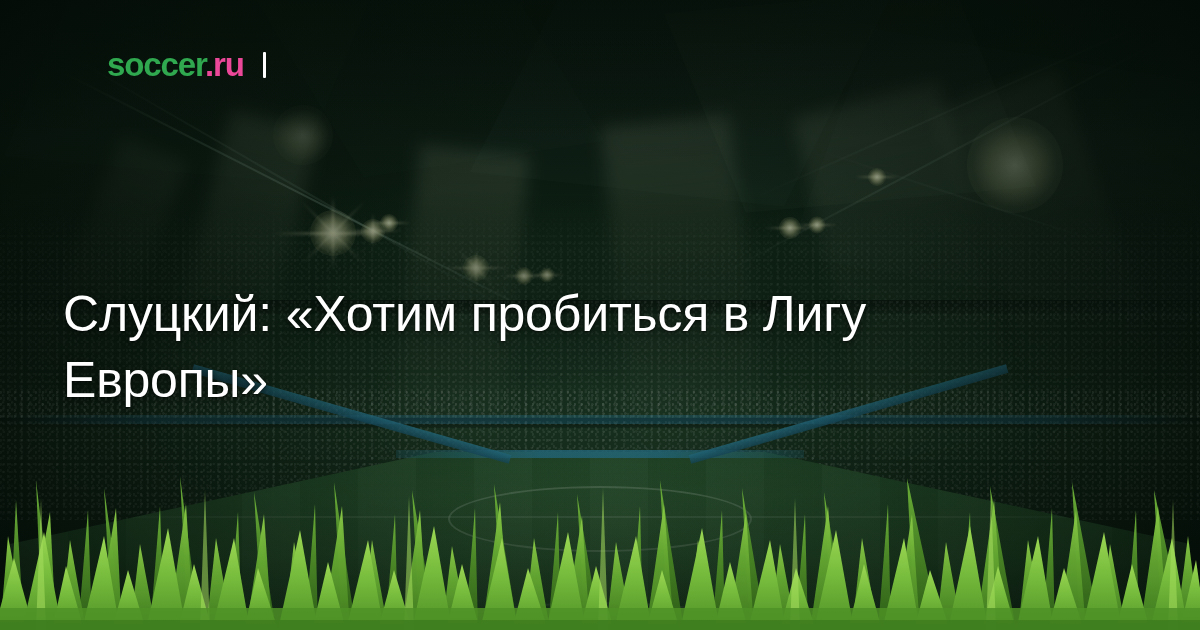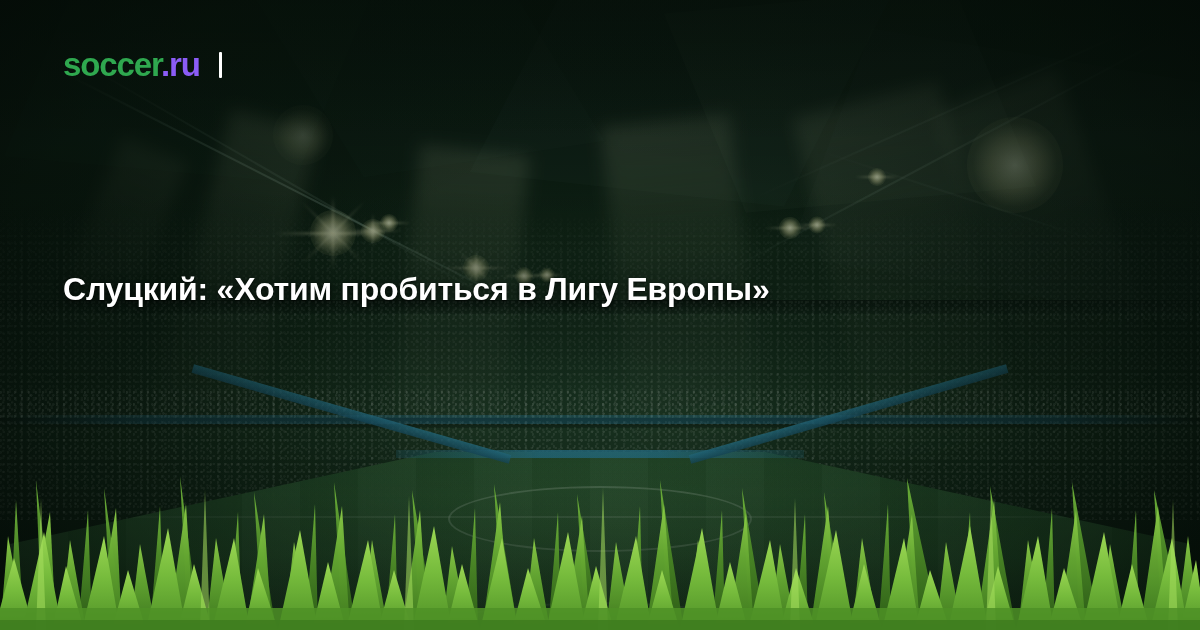--- a/index.html
+++ b/index.html
@@ -177,35 +177,35 @@
   
   .header{
     position:absolute;left:63px;top:48px;
     display:flex;align-items:center;gap:0;
     z-index:30;
   }
   .logo{
     font-size:33px;font-weight:bold;letter-spacing:-1.1px;
     line-height:1;white-space:nowrap;
   }
-  .logo-main{color:#2fa84f;}
-  .logo-tld{color:#8b5cf6;}
+  .logo-main{color:#2fa84f;margin-left:44px;}
+  .logo-tld{color:#ec4899;}
   .divider{
     display:inline-block;width:3px;height:26px;background:#ffffff;
     margin:0 17px 0 19px;border-radius:1px;
   }
   .section-label{
     color:#ffffff;font-size:29px;font-weight:bold;letter-spacing:0.4px;
     white-space:nowrap;line-height:1;
   }
 
   
   .headline{
     position:absolute;left:63px;top:247px;width:1010px;
-    color:#ffffff;font-size:32px;font-weight:700;line-height:1.33;
+    color:#ffffff;font-size:50px;font-weight:400;line-height:1.33;
     letter-spacing:-0.2px;
     text-shadow:0 2px 10px rgba(0,0,0,0.55), 0 1px 2px rgba(0,0,0,0.5);
     z-index:30;
   }
 </style>
 </head>
 <body>
 
 <div class="stage">
 

